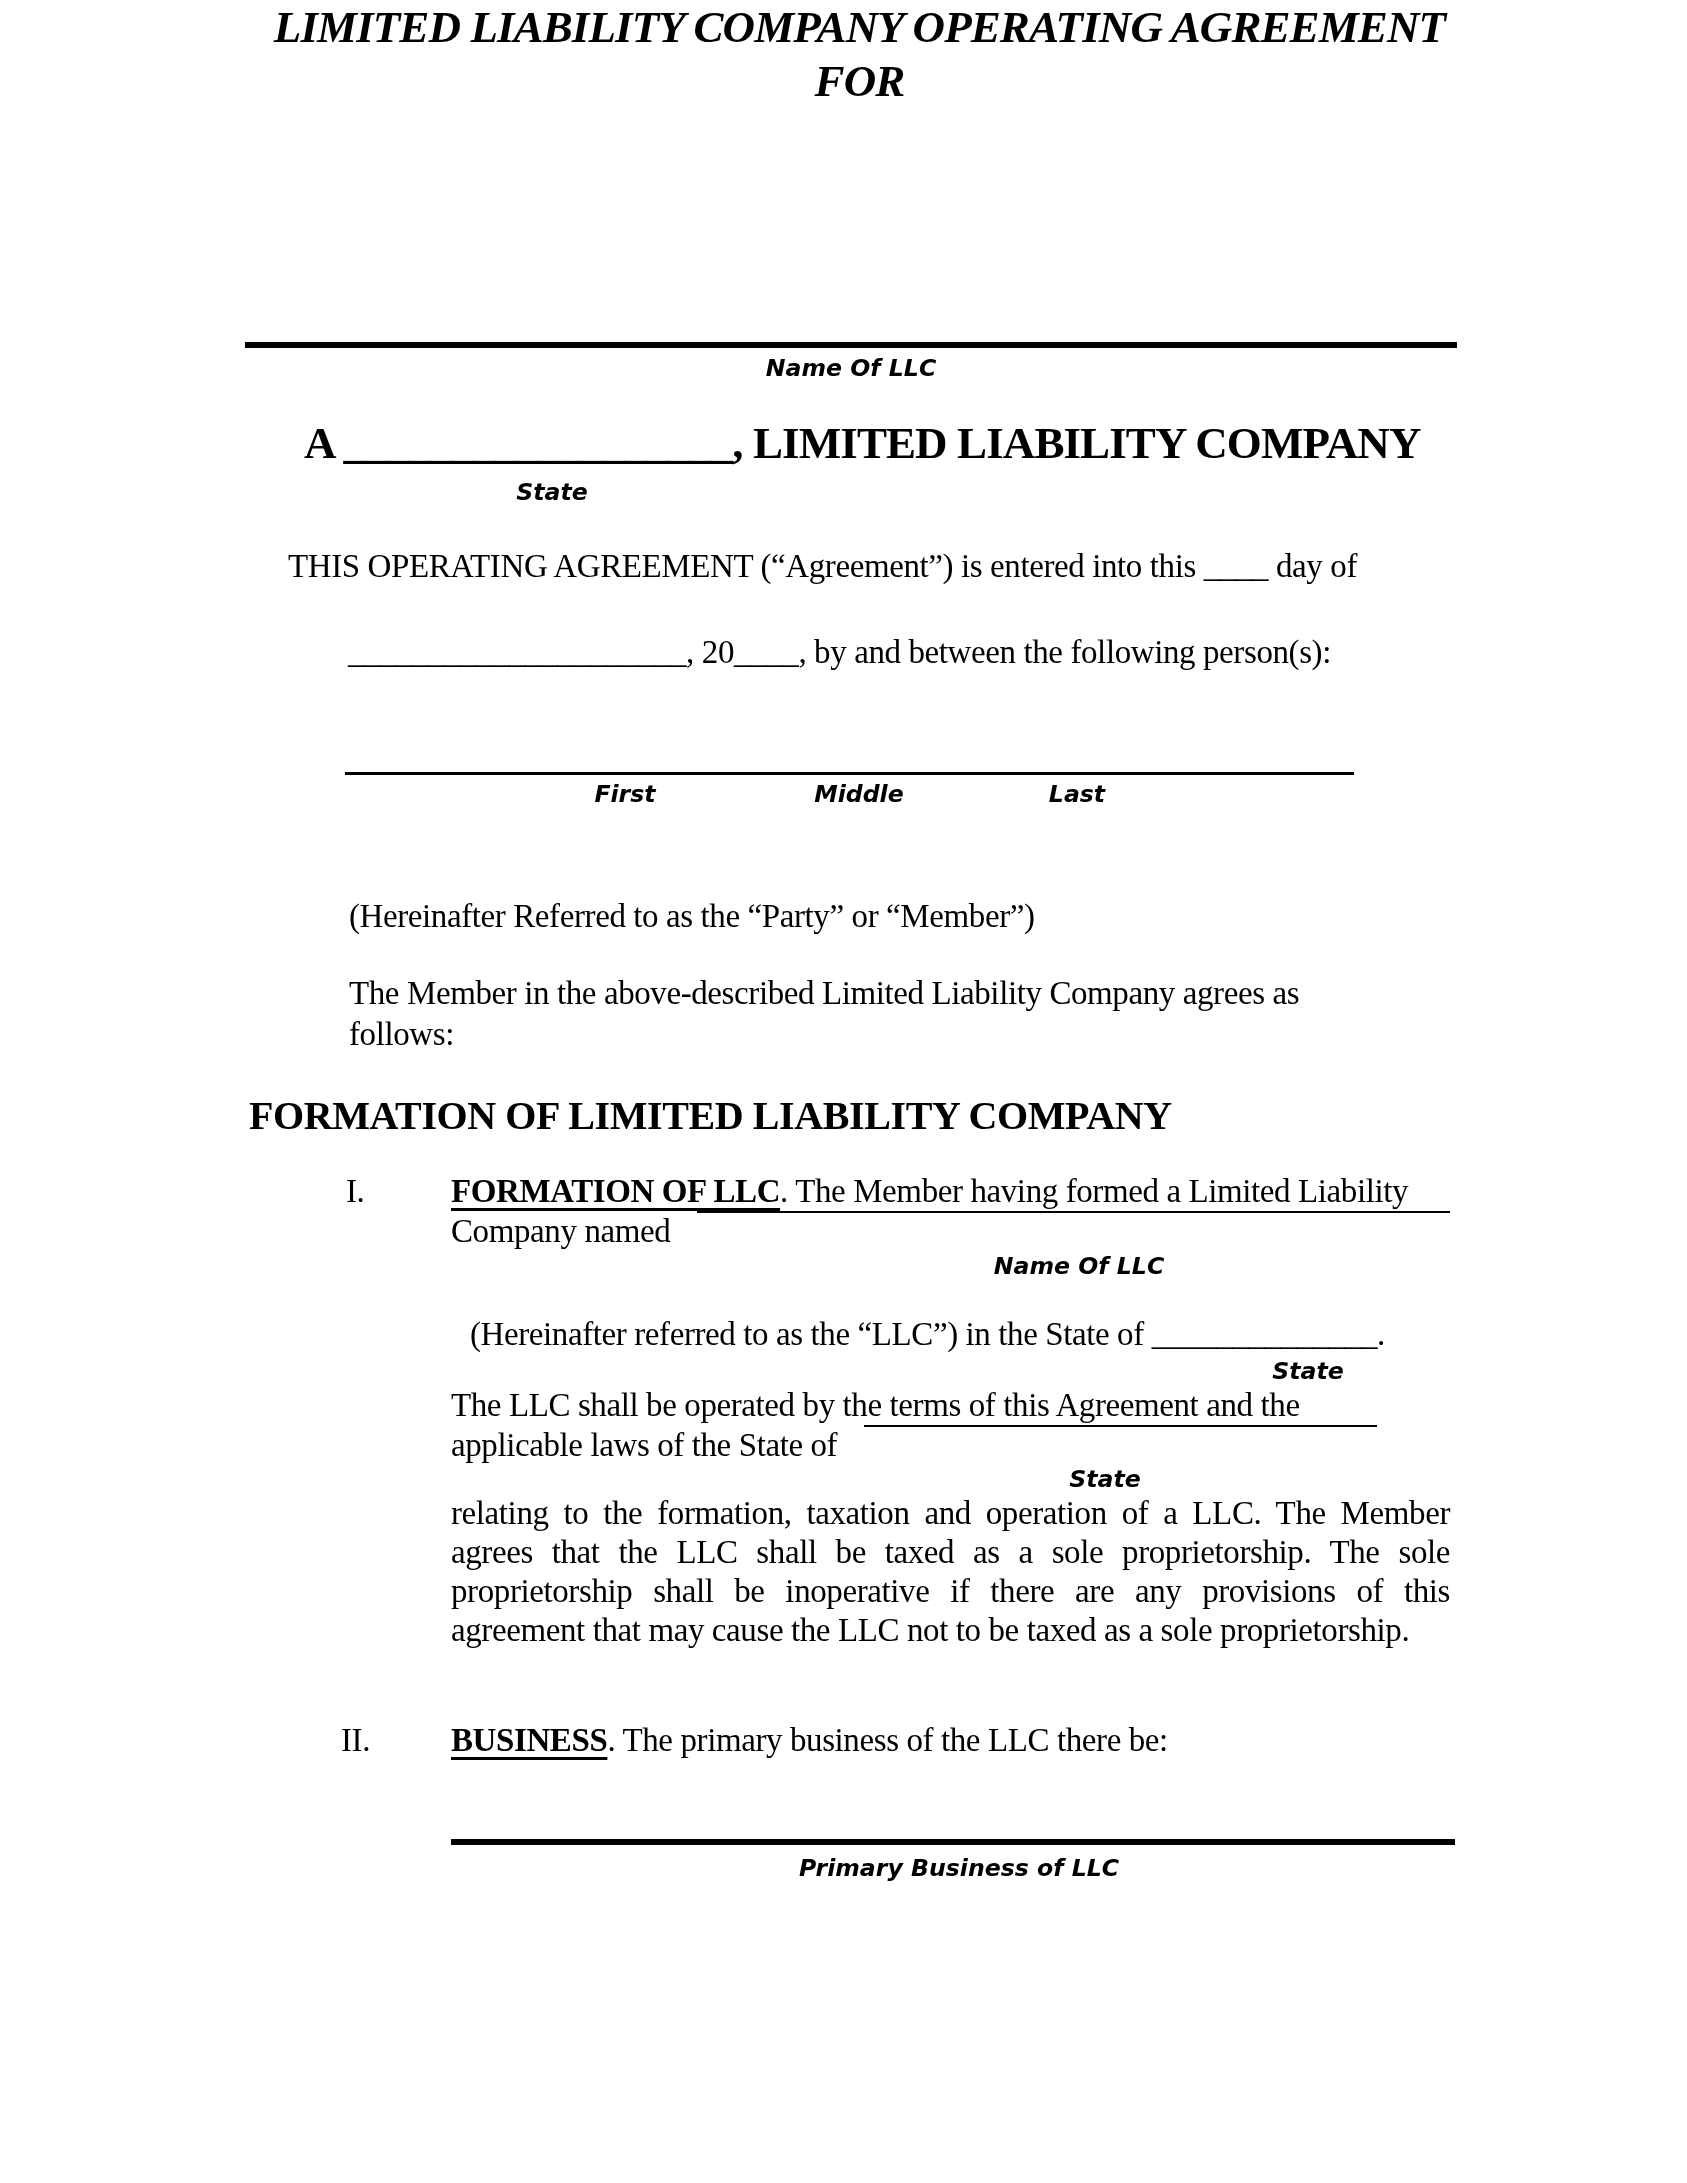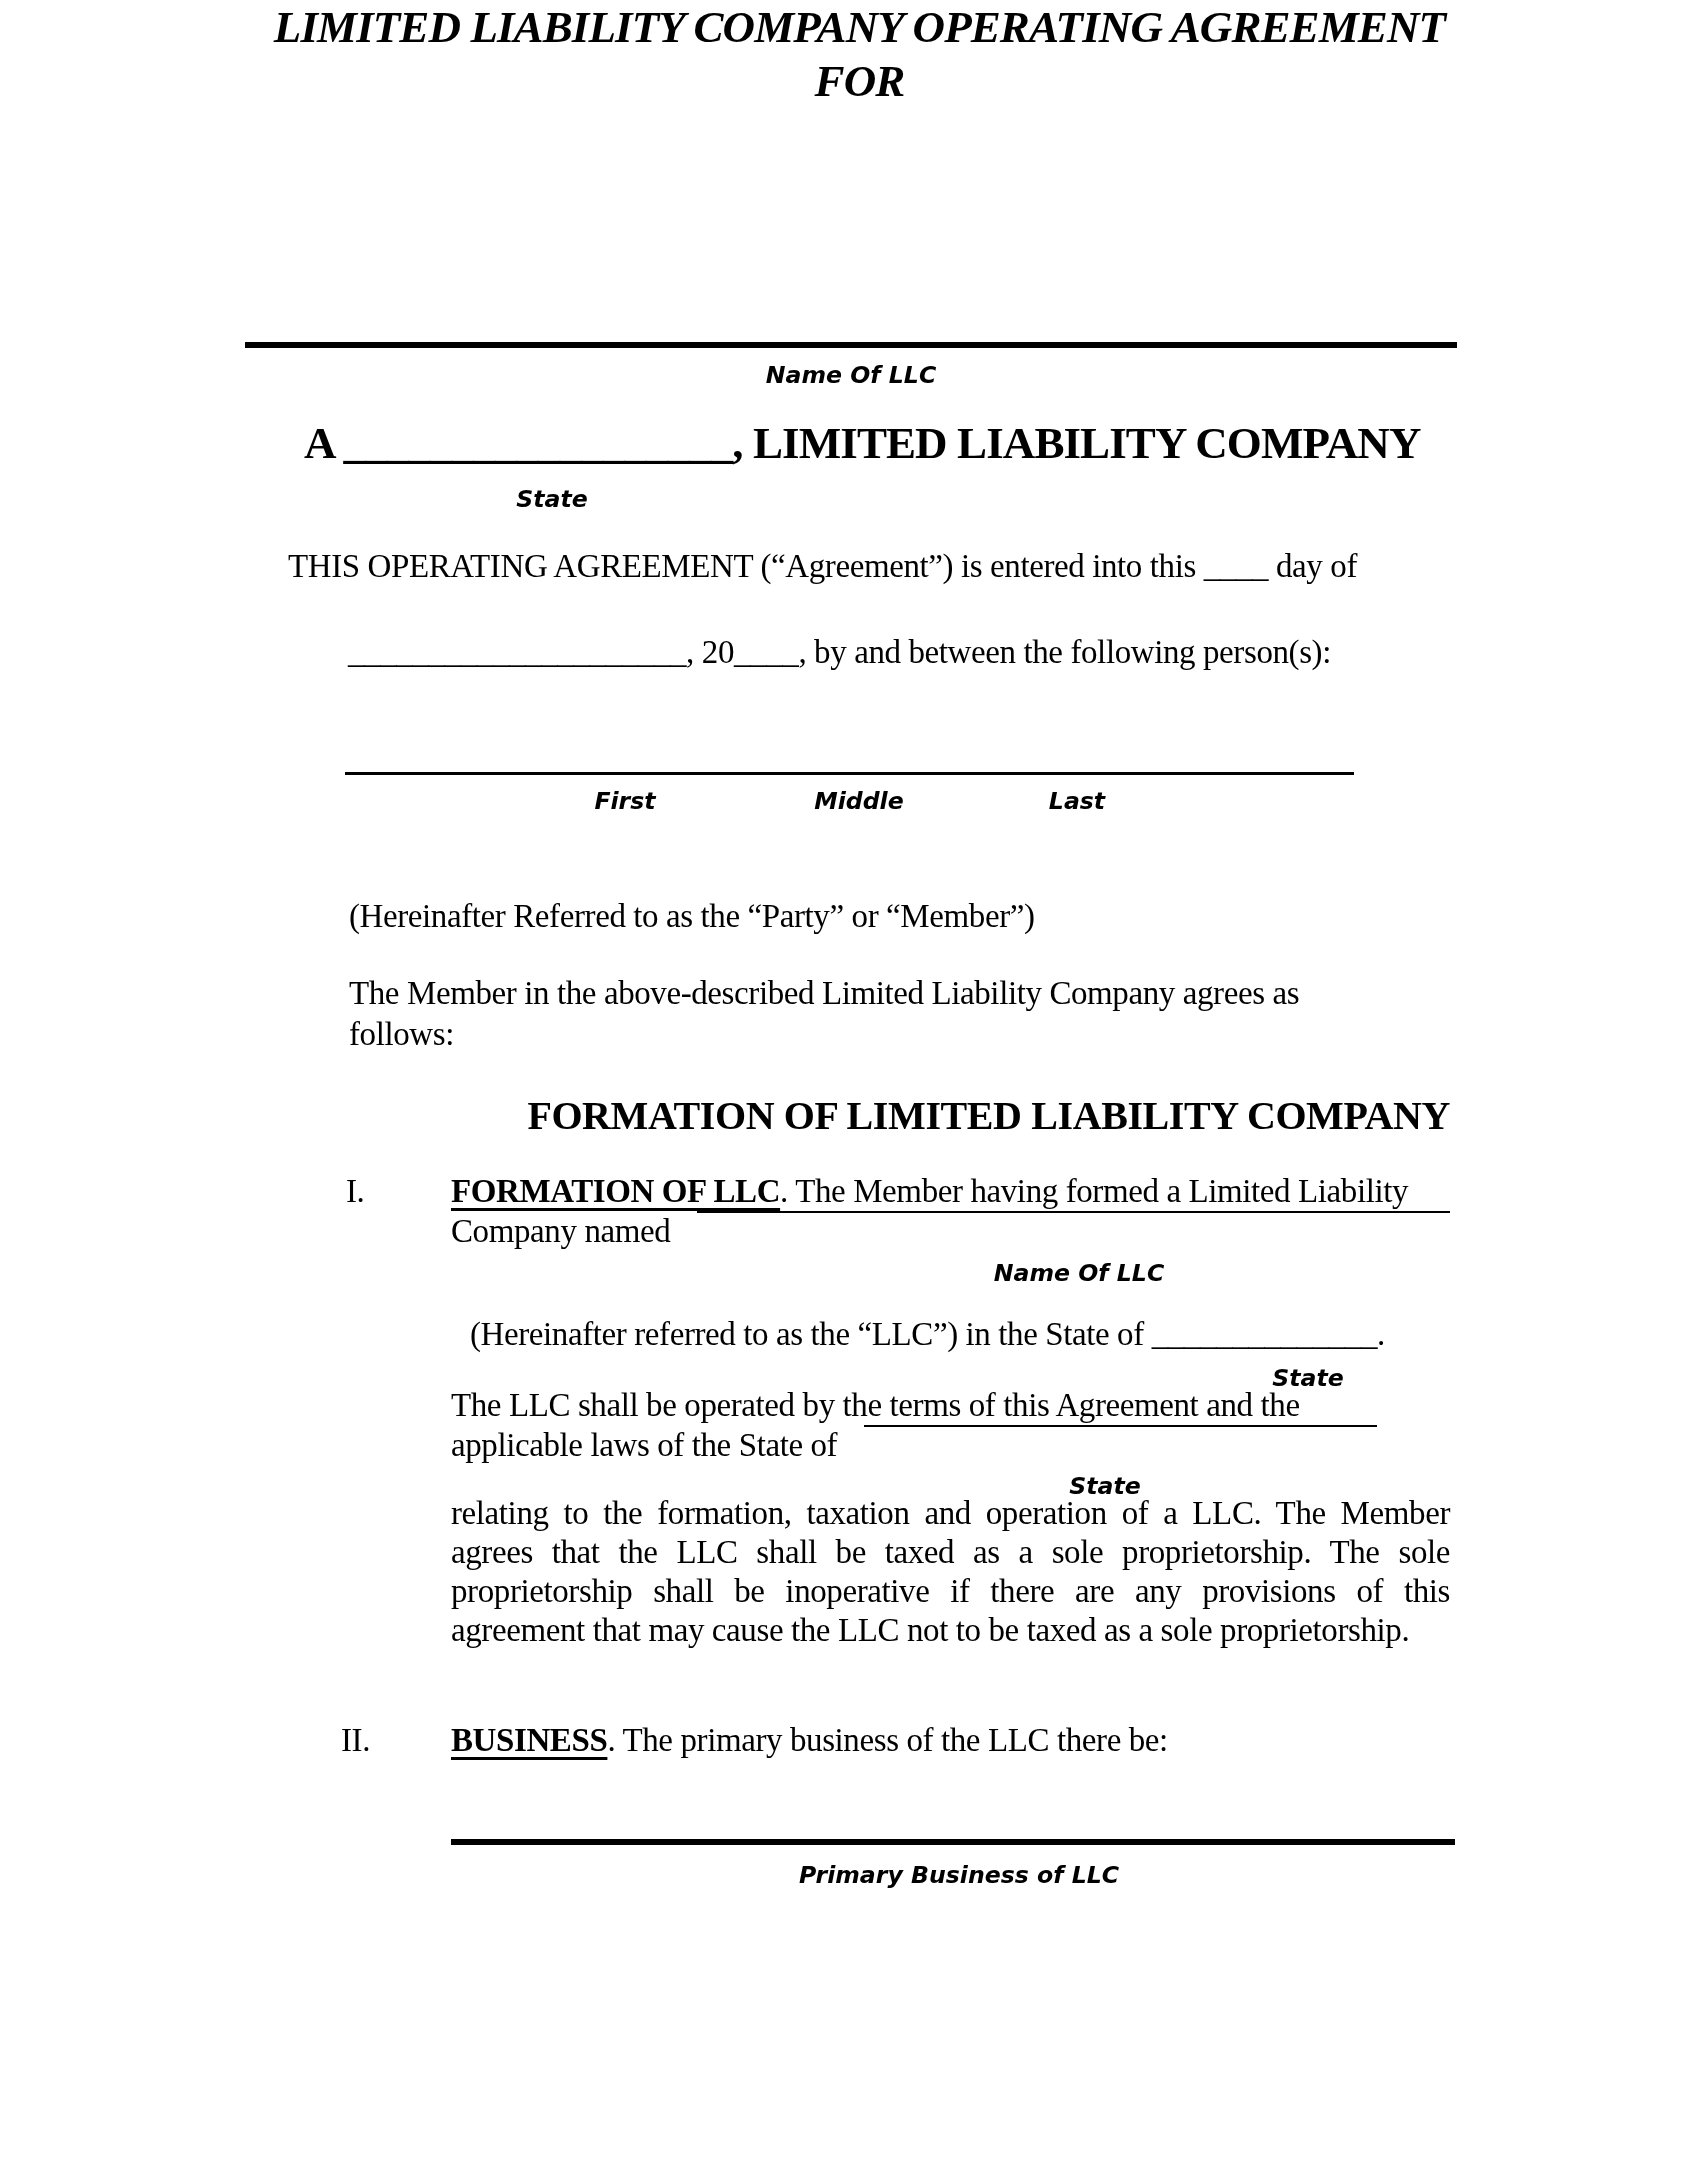--- a/index.html
+++ b/index.html
@@ -36,21 +36,20 @@
     background: #000000;
     height: 2.6px;
   }
   .script-label {
     font-family: "DejaVu Sans", sans-serif;
     font-style: italic;
     font-weight: 600;
     font-size: 23.6px;
     line-height: 30px;
     white-space: nowrap;
-    margin-top: 7px;
   }
   .center-label { transform: translateX(-50%); }
 
   .big-line {
     font-size: 45px;
     font-weight: bold;
     line-height: 52px;
     letter-spacing: -0.9px;
     white-space: nowrap;
   }
@@ -60,21 +59,21 @@
     letter-spacing: -0.4px;
     white-space: nowrap;
   }
   .body-block {
     font-size: 33px;
     line-height: 41px;
     letter-spacing: -0.4px;
   }
   .section-heading {
     left: 249px; top: 1092px; width: 1201px;
-    text-align: right;
+    text-align: left;
     font-size: 40px;
     font-weight: bold;
     letter-spacing: -0.4px;
     white-space: nowrap;
   }
   .term {
     font-weight: bold;
     text-decoration: underline;
     text-decoration-thickness: 2.6px;
     text-underline-offset: 6.1px;

